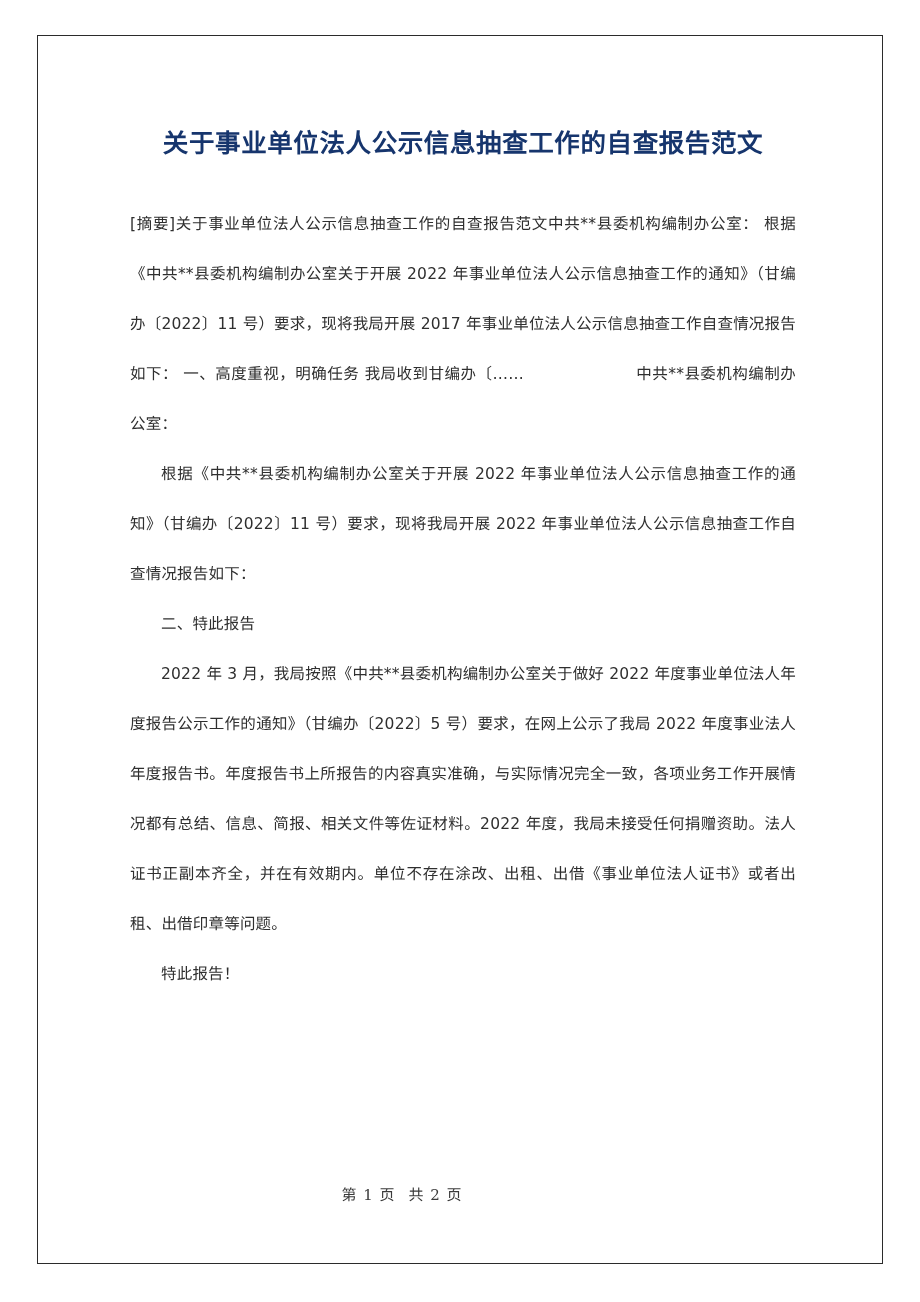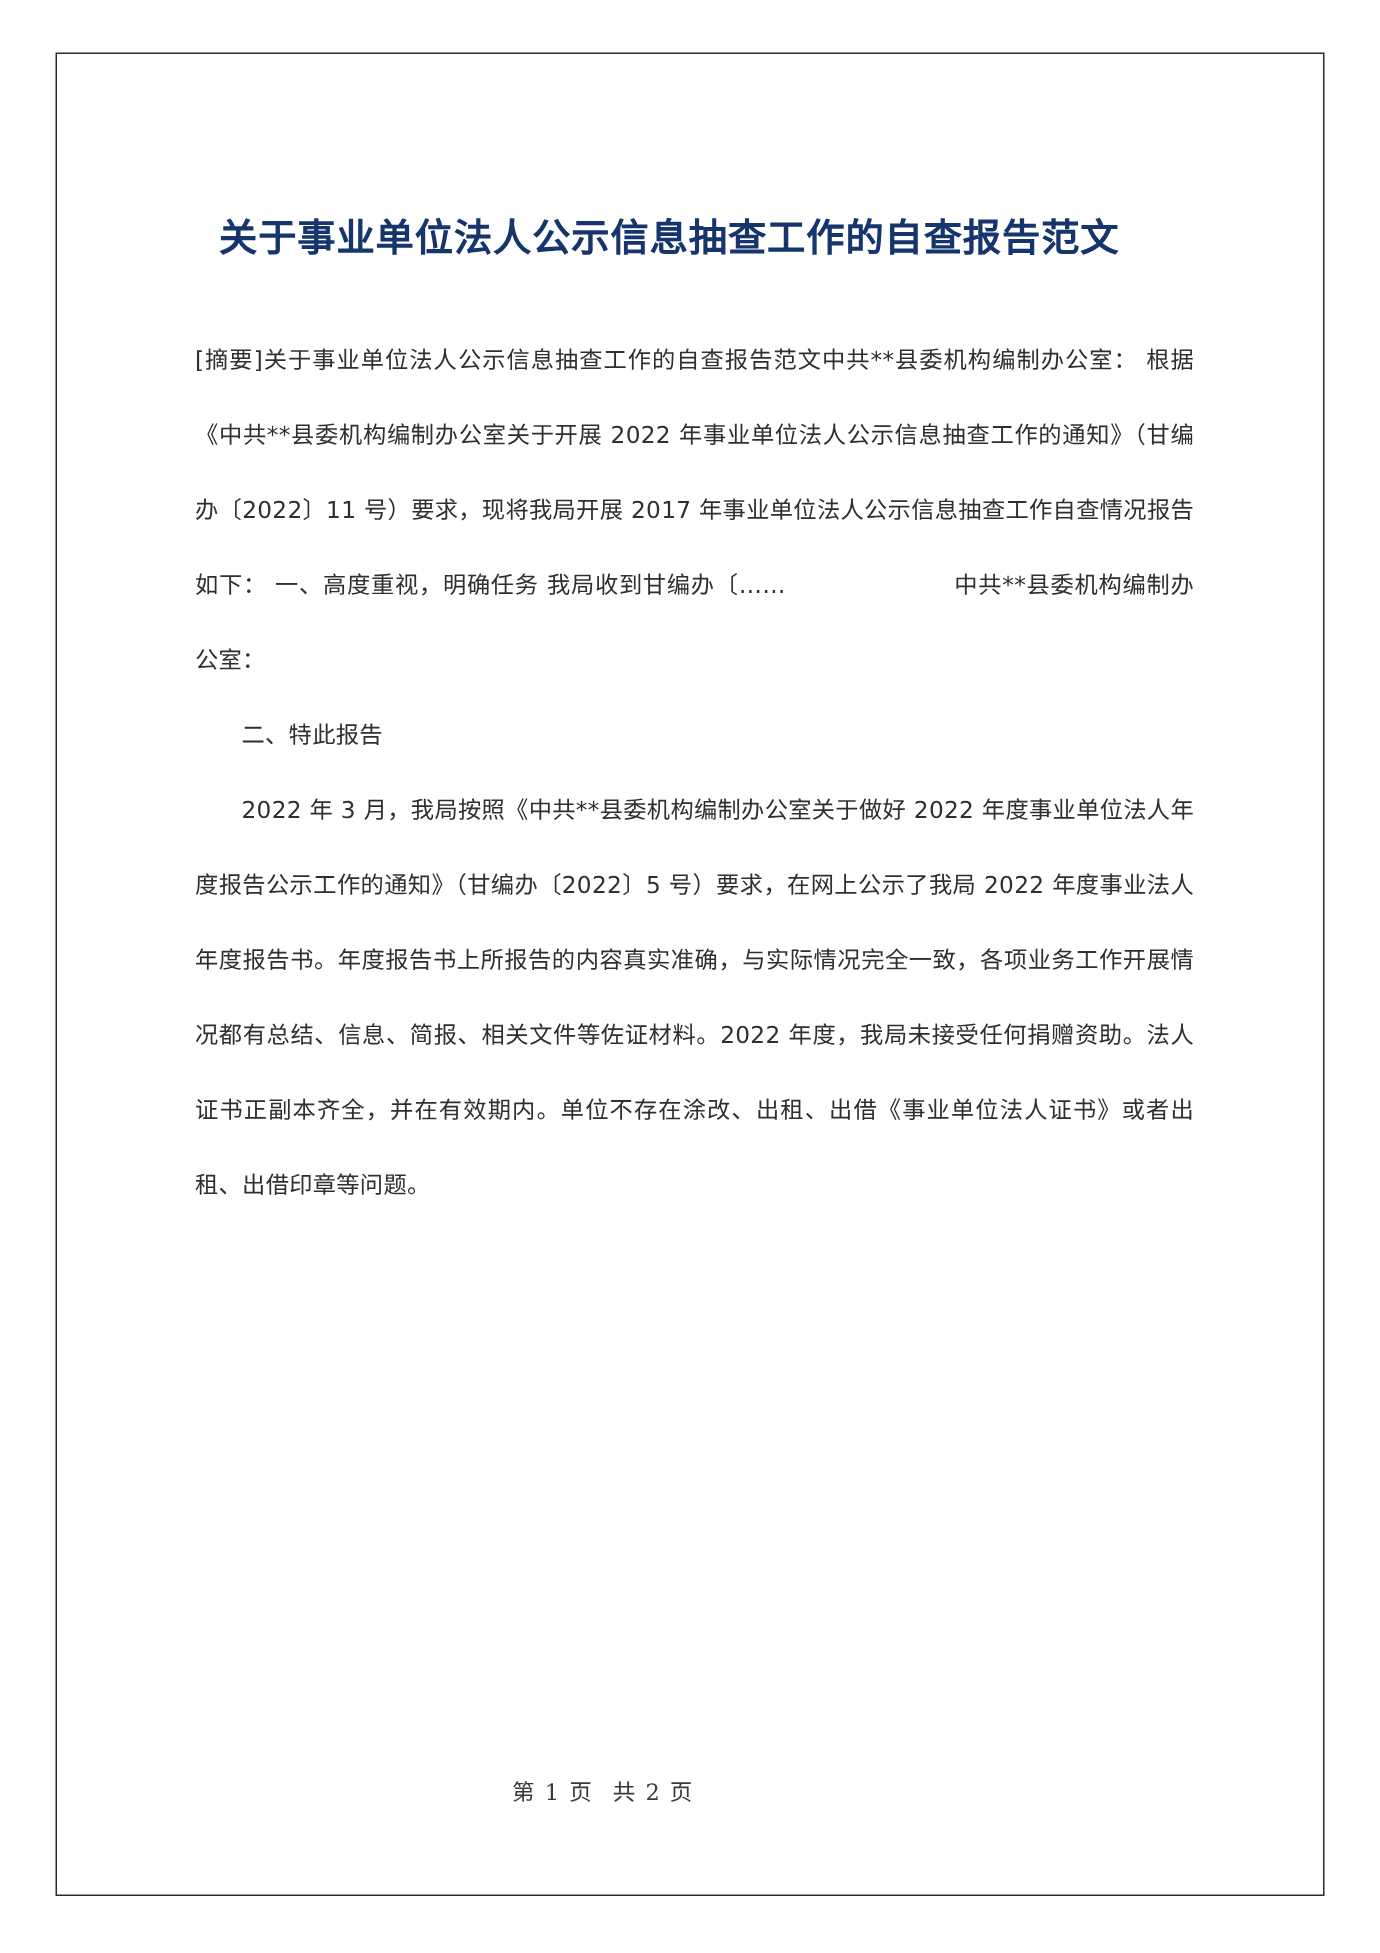--- a/index.html
+++ b/index.html
@@ -36,26 +36,27 @@
   }
 
   .content {
     position: absolute;
     left: 130px;
     top: 35px;
     width: 666px;
   }
 
   .doc-title {
-    margin: 16px;
+    margin: 0;
     padding: 0;
     font-family: "DejaVu Sans", "Liberation Sans", sans-serif;
     font-size: 25.5px;
     font-weight: 700;
     color: #16356d;
+    text-align: center;
     letter-spacing: 0.6px;
     line-height: 1.2;
     padding-top: 93px;
     white-space: nowrap;
   }
 
   .body-block {
     margin-top: 40px;
   }
 
@@ -101,26 +102,28 @@
   <div class="page-frame"></div>
 
   <div class="content">
 
     <h1 class="doc-title">关于事业单位法人公示信息抽查工作的自查报告范文</h1>
 
     <div class="body-block">
 
       <p class="para"><span>[摘要]关于事业单位法人公示信息抽查工作的自查报告范文中共**县委机构编制办公室： 根据《中共**县委机构编制办公室关于开展 2022 年事业单位法人公示信息抽查工作的通知》（甘编办〔2022〕11 号）要求，现将我局开展 2017 年事业单位法人公示信息抽查工作自查情况报告如下： 一、高度重视，明确任务 我局收到甘编办〔……</span><span class="gap-wide"></span><span>中共**县委机构编制办公室：</span></p>
 
+      <p class="para indent">根据《中共**县委机构编制办公室关于开展 2022 年事业单位法人公示信息抽查工作的通知》（甘编办〔2022〕11 号）要求，现将我局开展 2022 年事业单位法人公示信息抽查工作自查情况报告如下：</p>
 
 
 
       <p class="para indent">二、特此报告</p>
 
       <p class="para indent">2022 年 3 月，我局按照《中共**县委机构编制办公室关于做好 2022 年度事业单位法人年度报告公示工作的通知》（甘编办〔2022〕5 号）要求，在网上公示了我局 2022 年度事业法人年度报告书。年度报告书上所报告的内容真实准确，与实际情况完全一致，各项业务工作开展情况都有总结、信息、简报、相关文件等佐证材料。2022 年度，我局未接受任何捐赠资助。法人证书正副本齐全，并在有效期内。单位不存在涂改、出租、出借《事业单位法人证书》或者出租、出借印章等问题。</p>
 
+      <p class="para indent">特此报告！</p>
 
     </div>
   </div>
 
   <div class="footer"><span>第 1 页</span><span class="sep"></span><span>共 2 页</span></div>
 
 </div>
 
 </body></html>

